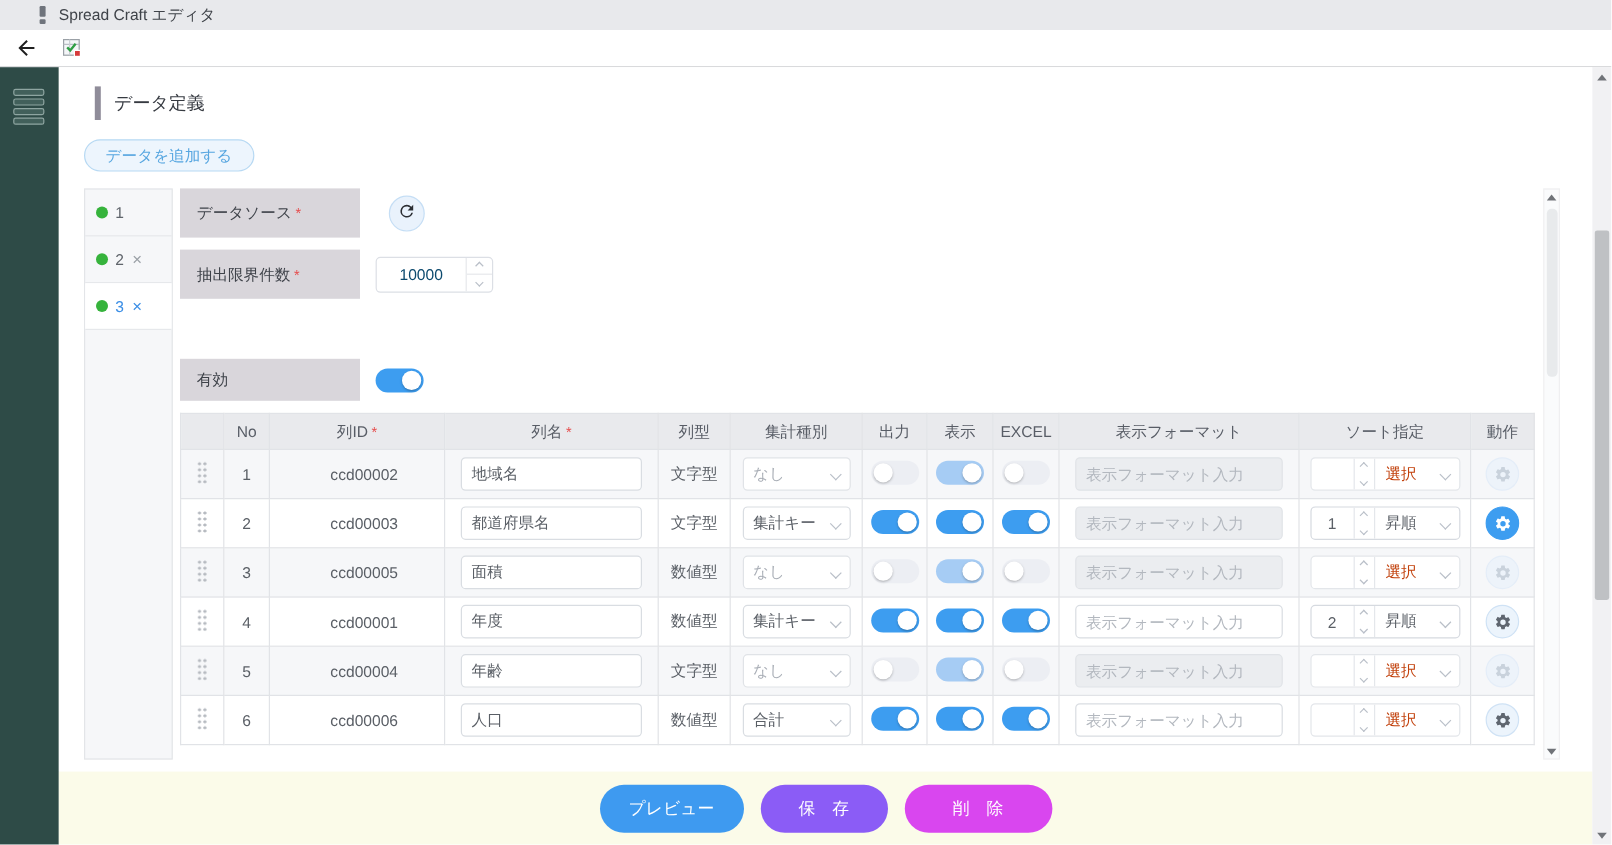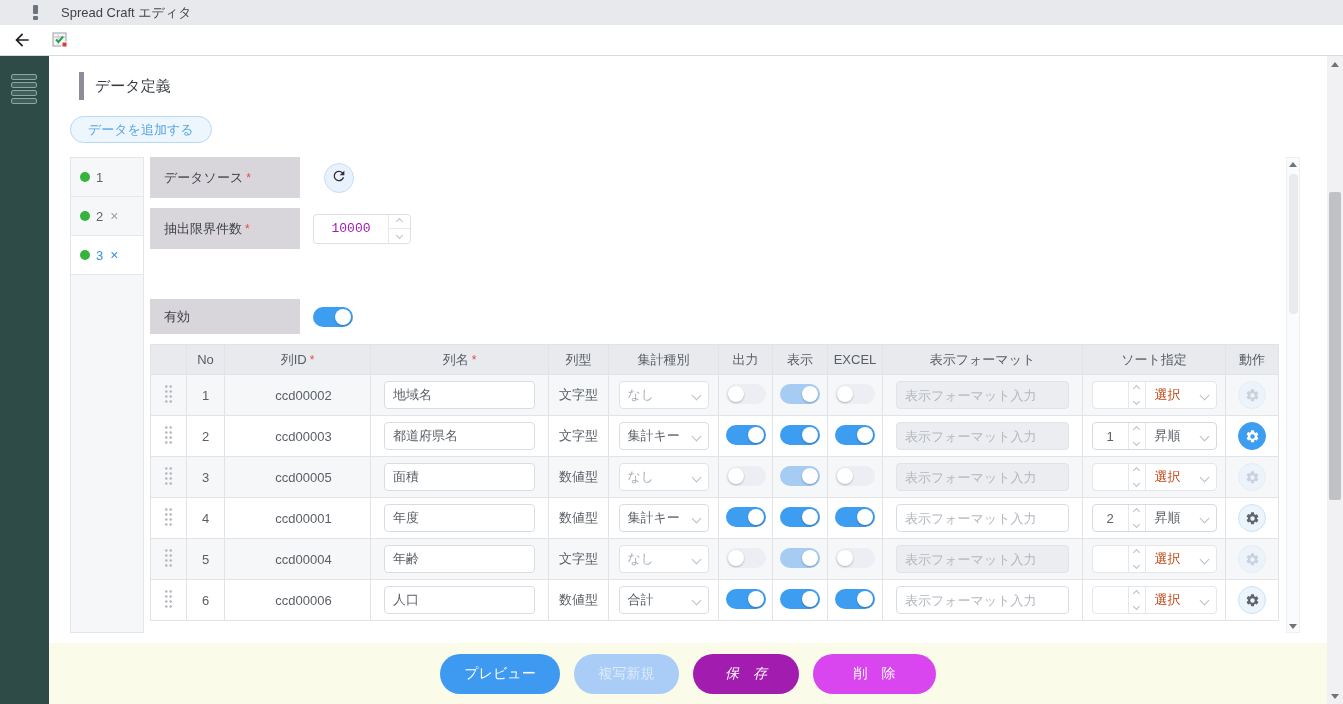--- a/index.html
+++ b/index.html
@@ -1,20 +1,20 @@
 <!DOCTYPE html>
 <html><head>
 <meta charset="utf-8">
 <style>
   * { margin:0; padding:0; box-sizing:border-box; }
   body { font-family:"Liberation Sans","DejaVu Sans",sans-serif; }
   .screen { position:relative; width:1343px; height:704px; background:#fff; overflow:hidden; font-size:13px; color:#3f434a; }
 
   
-  .titlebar { position:absolute; left:0; top:0; width:100%; height:25px; background:#e8e9ec; display:flex; align-items:center; padding-left:33px; gap:23px; }
+  .titlebar { position:absolute; left:0; top:0; width:100%; height:25px; background:#e8e9ec; display:flex; align-items:center; padding-left:33px; gap:11px; }
   .excl-icon { display:flex; flex-direction:column; gap:2px; }
   .excl-icon i { display:block; width:5px; background:#6f747c; border-radius:1px; }
   .excl-icon i:first-child { height:9px; } .excl-icon i:last-child { height:4px; }
   .titlebar-title { font-size:13px; color:#3f4349; }
 
   
   .toolbar { position:absolute; left:0; top:25px; width:100%; height:31px; background:#fff; border-bottom:1px solid #d9dadc; }
   .back-btn { position:absolute; left:10px; top:5px; width:24px; height:22px; background:none; border:none; cursor:pointer; }
   .sheet-btn { position:absolute; left:50px; top:7px; width:20px; height:18px; background:none; border:none; cursor:pointer; }
 
@@ -51,21 +51,21 @@
   .chev.up { transform:rotate(225deg); }
   .chev.sm { width:5px; height:5px; }
 
   .ds-group { display:flex; width:909px; height:30px; border:1px solid #dcdfe5; border-radius:4px; background:#fff; align-items:center; }
   .ds-type { width:104px; height:100%; border-right:1px solid #e4e7eb; display:flex; align-items:center; justify-content:space-between; padding:0 10px; color:#5f646b; cursor:pointer; }
   .ds-value { flex:1; padding:0 13px; color:#5f646b; }
   .ds-chev { margin-right:11px; }
   .refresh-btn { width:30px; height:30px; border-radius:50%; background:#e9f2fc; border:1px solid #c5def5; margin-left:11px; display:flex; align-items:center; justify-content:center; cursor:pointer; }
 
   .num-group { display:flex; height:30px; width:98px; border:1px solid #dcdfe5; border-radius:4px; background:#fff; overflow:hidden; }
-  .num-val { flex:1; display:flex; align-items:center; justify-content:center; color:#a21caf;font-family:Liberation Mono, monospace; }
+  .num-val { flex:1; display:flex; align-items:center; justify-content:center; color:#0c4a6e; }
   .num-spin { width:22px; border-left:1px solid #e6e8eb; display:flex; flex-direction:column; }
   .num-spin span { flex:1; display:flex; align-items:center; justify-content:center; cursor:pointer; }
   .num-spin span:first-child { border-bottom:1px solid #e6e8eb; }
 
   .remarks-box { width:953px; height:34px; border:1px solid #dcdfe5; border-radius:6px; background:#fff; position:relative; display:flex; align-items:center; }
   .remarks-input { border:none; outline:none; flex:1; height:100%; padding:0 70px 0 12px; font:inherit; color:#4a4e55; background:transparent; }
   .remarks-counter { position:absolute; right:12px; color:#9ba1a8; }
 
   .toggle { width:40px; height:20px; border-radius:10px; background:#e7e9ee; position:relative; display:inline-block; cursor:pointer; flex:none; }
   .toggle::after { content:""; position:absolute; width:16px; height:16px; border-radius:50%; background:#fff; top:2px; left:2px; box-shadow:0 1px 2px rgba(0,0,0,.25); }
@@ -97,21 +97,21 @@
   .gear-btn svg { width:15px; height:15px; }
   .gear-btn.muted { background:#edf3fa; border-color:#e4edf8; } .gear-btn.muted svg path { fill:#c9d2dc; }
   .gear-btn.primary { background:#3d9df0; border-color:#3d9df0; } .gear-btn.primary svg path { fill:#fff; }
   .gear-btn.outline { background:#ecf4fc; border-color:#cfe2f5; } .gear-btn.outline svg path { fill:#5f6670; }
 
   
   .footer { position:absolute; left:49px; top:643px; width:1278px; height:61px; background:#fbfbe9; display:flex; align-items:center; justify-content:center; gap:14px; }
   .f-btn { height:40px; border:none; border-radius:20px; color:#fff; font-size:14px; font-family:inherit; cursor:pointer; }
   .f-btn.primary { width:120px; background:#3e9af0; }
   .f-btn.disabled { width:105px; background:#a9cdf6; color:#ddebfb; }
-  .f-btn.success { width:106px; background:#a21caf;font-style:italic; }
+  .f-btn.success { width:106px; background:#8b5cf6; }
   .f-btn.warning { width:123px; background:#d946ef;text-align:center; }
 
   
   .tri-up { width:0; height:0; border-left:4px solid transparent; border-right:4px solid transparent; border-bottom:5px solid #707378; }
   .tri-down { width:0; height:0; border-left:4px solid transparent; border-right:4px solid transparent; border-top:5px solid #707378; }
   .inner-sb { position:absolute; left:1237px; top:101px; width:14px; height:476px; background:#fafbfc; border:1px solid #efeff1; }
   .inner-sb .sb-btn { position:absolute; left:0; width:100%; height:12px; display:flex; align-items:center; justify-content:center; }
   .inner-sb .sb-thumb { position:absolute; left:2px; top:16px; width:9px; height:140px; background:#e8eaec; border-radius:4px; }
   .win-sb { position:absolute; right:0; top:56px; width:16px; height:648px; background:#f1f1f3; }
   .win-sb .sb-btn { position:absolute; left:0; width:100%; height:16px; display:flex; align-items:center; justify-content:center; }
@@ -538,21 +538,20 @@
         </span>
       <span class="sb-thumb"></span>
       <span class="sb-btn" style="bottom:0;">
           <i class="tri-down"></i>
         </span>
     </div>
   </div>
 
   <div class="footer">
     <button class="f-btn primary">プレビュー</button>
-    <button class="f-btn disabled">複写新規</button>
     <button class="f-btn success">保　存</button>
     <button class="f-btn warning">削　除</button>
   </div>
 
   <div class="win-sb">
     <span class="sb-btn" style="top:0;">
         <i class="tri-up"></i>
       </span>
     <span class="sb-thumb"></span>
     <span class="sb-btn" style="bottom:0;">

